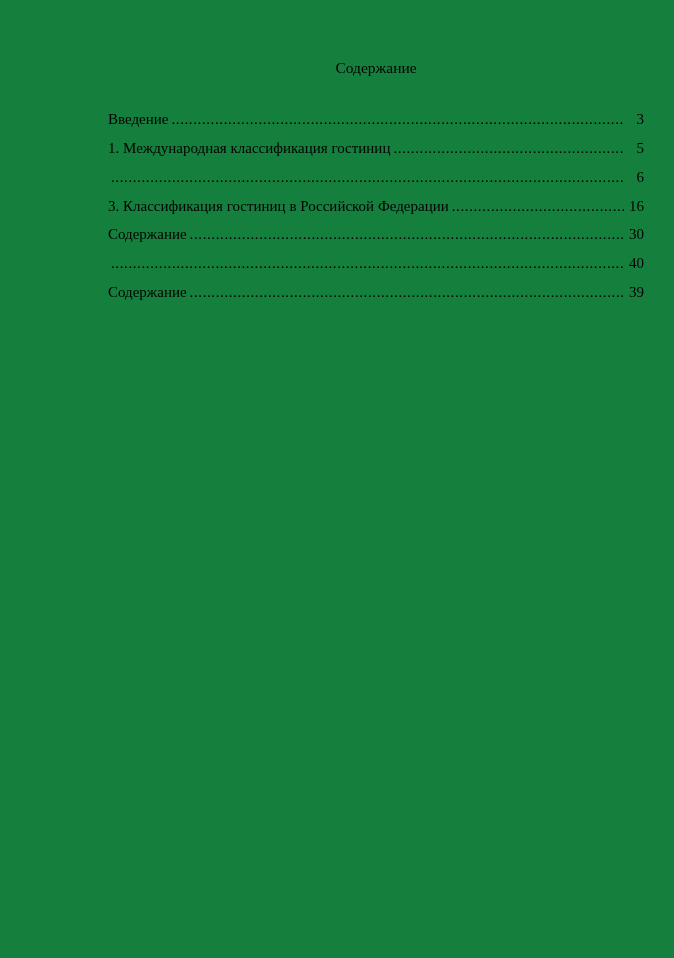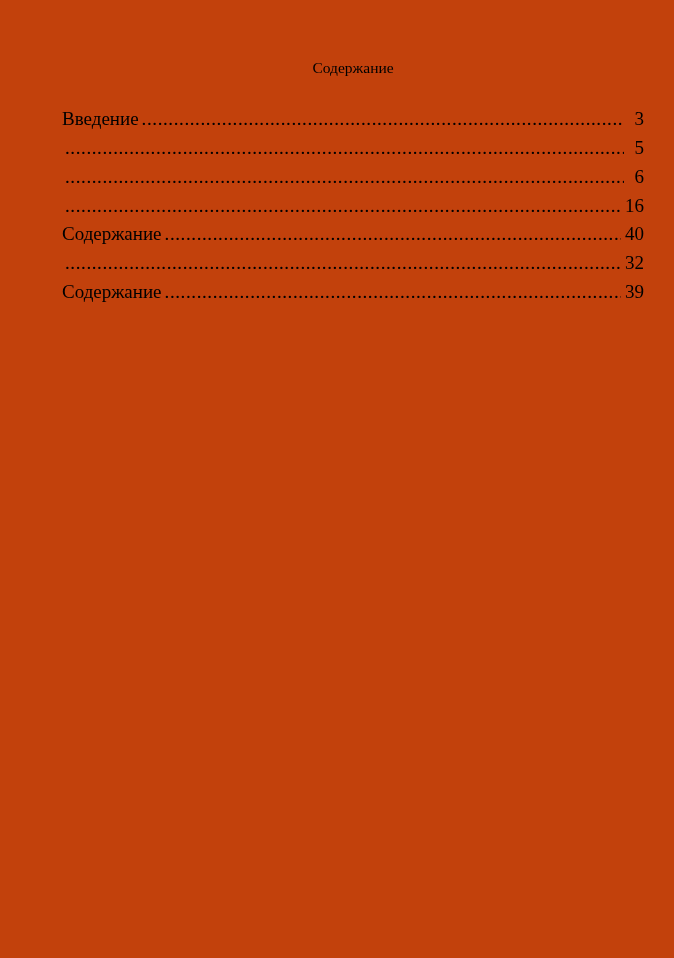--- a/index.html
+++ b/index.html
@@ -5,41 +5,41 @@
   html, body {
     margin: 0;
     padding: 0;
     background: #ffffff;
   }
   .page {
     position: relative;
     box-sizing: border-box;
     width: 674px;
     height: 958px;
-    background: #c2410c;
+    background: #15803d;
     color: #000000;
     font-family: "Liberation Serif", "DejaVu Serif", serif;
-    padding: 57px 30px 0 62px;
+    padding: 57px 30px 0 108px;
     overflow: hidden;
   }
   .doc-title {
     font-size: 15.5px;
     font-weight: 400;
     line-height: 21px;
     text-align: center;
     margin: 0 0 27px 0;
   }
   .toc {
     width: 100%;
   }
   .toc-row {
     display: flex;
     align-items: center;
     height: 28.85px;
-    font-size: 19px;
+    font-size: 15px;
     line-height: 28.85px;
     cursor: default;
   }
   .toc-label {
     white-space: nowrap;
     flex: 0 0 auto;
   }
   .toc-leader {
     flex: 1 1 auto;
     overflow: hidden;
@@ -62,43 +62,45 @@
   <h1 class="doc-title">Содержание</h1>
 
   <div class="toc" id="toc">
   <div class="toc-row">
     <span class="toc-label">Введение</span>
     <span class="toc-leader">............................................................................................................................................................................................................................</span>
     <span class="toc-page">3</span>
   </div>
 
   <div class="toc-row">
+    <span class="toc-label">1. Международная классификация гостиниц</span>
     <span class="toc-leader">............................................................................................................................................................................................................................</span>
     <span class="toc-page">5</span>
   </div>
 
   <div class="toc-row">
     <span class="toc-leader">............................................................................................................................................................................................................................</span>
     <span class="toc-page">6</span>
   </div>
 
   <div class="toc-row">
+    <span class="toc-label">3. Классификация гостиниц в Российской Федерации</span>
     <span class="toc-leader">............................................................................................................................................................................................................................</span>
     <span class="toc-page">16</span>
   </div>
 
   <div class="toc-row">
     <span class="toc-label">Содержание</span>
     <span class="toc-leader">............................................................................................................................................................................................................................</span>
-    <span class="toc-page">40</span>
+    <span class="toc-page">30</span>
   </div>
 
   <div class="toc-row">
     <span class="toc-leader">............................................................................................................................................................................................................................</span>
-    <span class="toc-page">32</span>
+    <span class="toc-page">40</span>
   </div>
 
   <div class="toc-row">
     <span class="toc-label">Содержание</span>
     <span class="toc-leader">............................................................................................................................................................................................................................</span>
     <span class="toc-page">39</span>
   </div>
 </div>
 </div>
 

